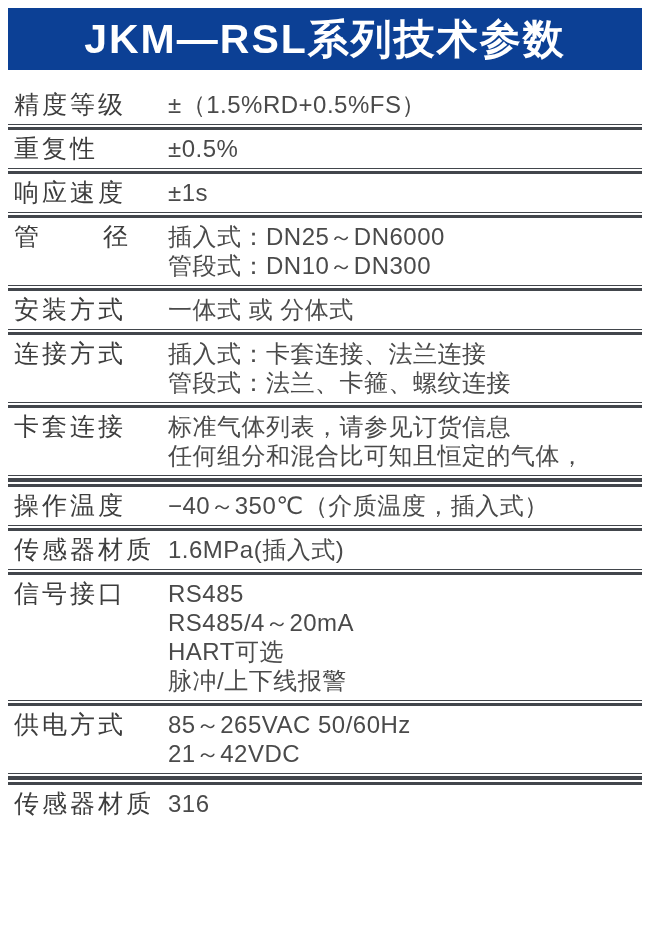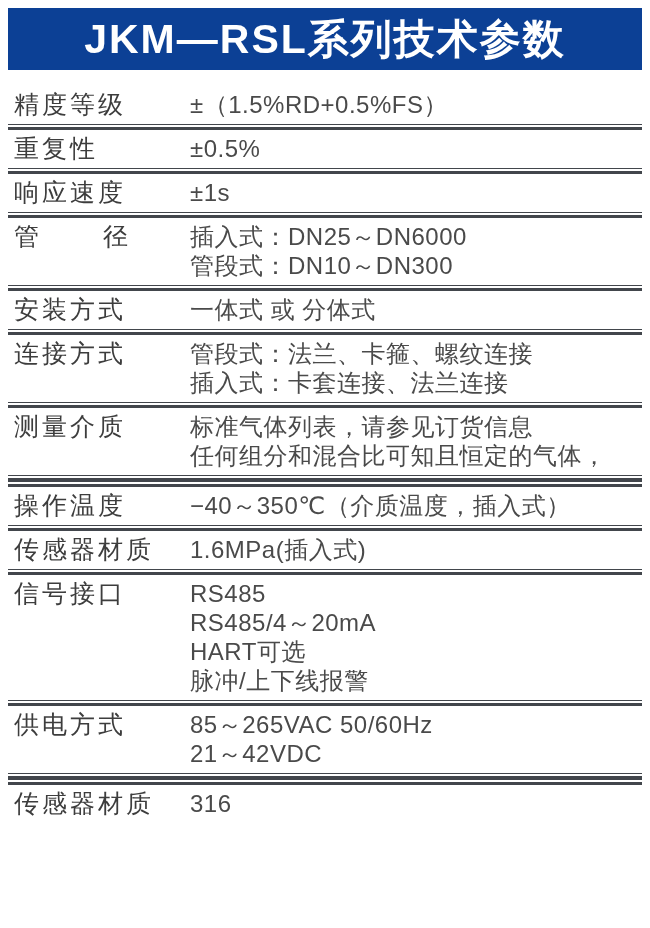--- a/index.html
+++ b/index.html
@@ -57,21 +57,20 @@
   .values {
     flex: 1;
     min-width: 0;
   }
   .vline {
     font-size: 24px;
     color: var(--value-color, #4a4a4a);
     line-height: 29px;
     letter-spacing: 0.5px;
     white-space: nowrap;
-    margin-left: 22px;
   }
   .divider {
     height: 2px;
     border-top: 1px solid var(--divider-color, #42464c);
     border-bottom: 3px solid var(--divider-color, #42464c);
     background: #ffffff;
   }
 </style>
 </head>
 <body>
@@ -121,28 +120,28 @@
     <div class="label">安装方式</div>
     <div class="values">
           <div class="vline">一体式 或 分体式</div>
         </div>
   </div>
   <div class="divider"></div>
 
   <div class="row">
     <div class="label">连接方式</div>
     <div class="values">
+          <div class="vline">插入式：卡套连接、法兰连接</div>
           <div class="vline">管段式：法兰、卡箍、螺纹连接</div>
-          <div class="vline">插入式：卡套连接、法兰连接</div>
         </div>
   </div>
   <div class="divider"></div>
 
   <div class="row">
-    <div class="label">测量介质</div>
+    <div class="label">卡套连接</div>
     <div class="values">
           <div class="vline">标准气体列表，请参见订货信息</div>
           <div class="vline">任何组分和混合比可知且恒定的气体，</div>
         </div>
   </div>
   <div class="divider"></div>
 
   <div class="divider"></div>
 
   <div class="row">

